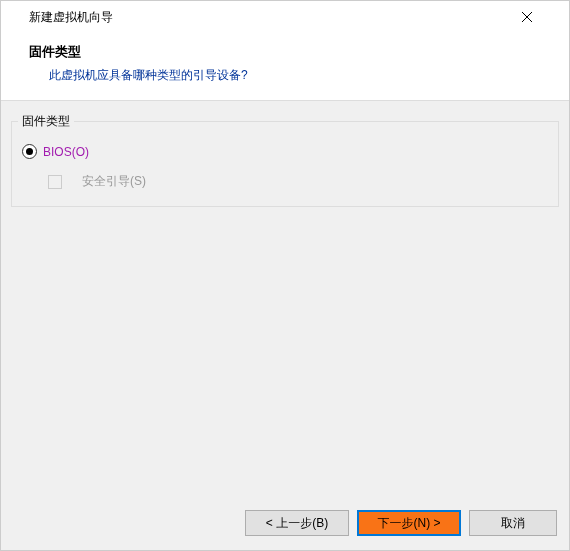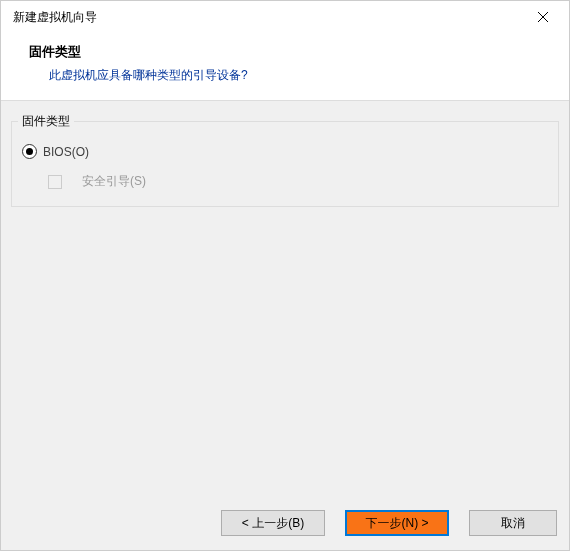--- a/index.html
+++ b/index.html
@@ -16,21 +16,21 @@
       border: 1px solid #ccc;
       display: flex;
       flex-direction: column;
       overflow: hidden;
     }
     .titlebar {
       display: flex;
       align-items: center;
       justify-content: space-between;
       height: 32px;
-      padding: 0 12px;
+      padding: 0 28px;
       background: #fff;
       color: #000;
       font-family: Liberation Serif, serif;
     }
     .titlebar .title {
       font-size: 12px;
     }
     .titlebar .close {
       width: 28px;
       height: 28px;
@@ -100,21 +100,21 @@
     }
     .radio.checked::after {
       content: '';
       width: 7px;
       height: 7px;
       background: #000;
       border-radius: 50%;
     }
     .radio-label {
       font-size: 12px;
-      color: #404040;
+      color: #a21caf;
     }
     .checkbox-row {
       display: flex;
       align-items: center;
       gap: 20px;
       margin: 0 0 6px 26px;
     }
     .checkbox {
       width: 14px;
       height: 14px;
@@ -129,21 +129,21 @@
       background: #f0f0f0;
     }
     .checkbox-label {
       font-size: 12px;
     }
     .footer {
       background: #f0f0f0;
       padding: 10px 12px 14px 20px;
       display: flex;
       justify-content: flex-end;
-      gap: 20px;
+      gap: 8px;
     }
     .btn {
       min-width: 104px;
       height: 26px;
       background: #e1e1e1;
       border: 1px solid #adadad;
       font-size: 12px;
       font-family: inherit;
       cursor: pointer;
       padding: 0 10px;

